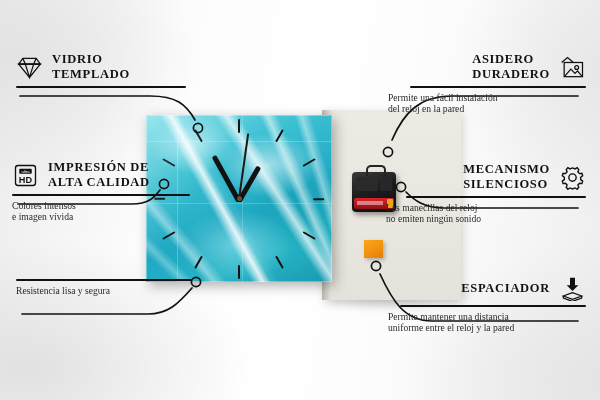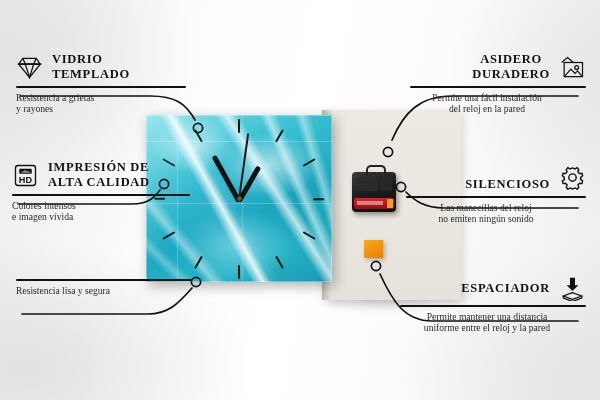--- a/index.html
+++ b/index.html
@@ -142,22 +142,22 @@
   }
   .feature .rule{height:1.6px;background:#111;margin:4px 0 4px 0;border-radius:1px;}
   .feature .desc{
     font-family:"Liberation Serif",serif;
     font-size:9.6px;line-height:11.6px;color:#2a2a2a;
   }
   .feature.left .head{justify-content:flex-start;}
   .feature.left .titles{text-align:left;}
   .feature.left .desc{text-align:left;}
   .feature.right .head{justify-content:flex-end;flex-direction:row;}
-  .feature.right .titles{text-align:center;}
-  .feature.right .desc{text-align:center;}
+  .feature.right .titles{text-align:left;}
+  .feature.right .desc{text-align:left;}
 
   .ic{width:27px;height:25px;flex:0 0 auto;}
   .ic svg{display:block;width:100%;height:100%;}
 
   
   #f-vidrio{left:16px;top:52px;width:196px;}
   #f-impresion{left:12px;top:160px;width:200px;}
   #f-bordes{left:16px;top:275px;width:196px;}
   #f-asidero{left:388px;top:52px;width:198px;}
   #f-mecanismo{left:386px;top:162px;width:200px;}
@@ -242,24 +242,20 @@
           <path d="M3 11 H29"></path>
             </g>
           </svg>
       </span>
       <span class="titles">
         <span>VIDRIO</span><br>
         <span>TEMPLADO</span>
       </span>
     </div>
     <div class="rule" style="width:170px;"></div>
-    <div class="desc">
-      <span>Resistencia a grietas</span><br>
-      <span>y rayones</span>
-    </div>
   </div>
 
   <div class="feature left" id="f-impresion">
     <div class="head">
       <span class="ic">
         <svg viewBox="0 0 32 30">
           <rect x="4" y="3" width="24" height="24" rx="3" stroke="#111" stroke-width="1.6" fill="none"></rect>
           <rect x="8.5" y="7" width="15" height="6" rx="1.2" fill="#111"></rect>
           <text x="16" y="11.9" font-family="Liberation Sans, sans-serif" font-size="5" fill="#fff" text-anchor="middle">ultra</text>
           <text x="16" y="23.4" font-family="Liberation Sans, sans-serif" font-size="11" font-weight="bold" fill="#111" text-anchor="middle">HD</text>
@@ -304,21 +300,21 @@
     <div class="rule" style="width:176px;margin-left:auto;"></div>
     <div class="desc">
       <span>Permite una fácil instalación</span><br>
       <span>del reloj en la pared</span>
     </div>
   </div>
 
   <div class="feature right" id="f-mecanismo">
     <div class="head">
       <span class="titles">
-        <br>
+        <span>MECANISMO</span><br>
         <span>SILENCIOSO</span>
       </span>
       <span class="ic">
         <svg viewBox="0 0 32 30">
             <g stroke="#111" stroke-width="1.7" fill="none">
           <path d="M16 3.5 l3 1.2 2.6-1.6 1.9 2.4 -1 2.8 1.9 2 2.9-.4 .9 3 -2.4 1.8 0 2.8 2.4 1.8 -.9 3 -2.9-.4 -1.9 2 1 2.8 -1.9 2.4 -2.6-1.6 -3 1.2 -3-1.2 -2.6 1.6 -1.9-2.4 1-2.8 -1.9-2 -2.9 .4 -.9-3 2.4-1.8 0-2.8 -2.4-1.8 .9-3 2.9 .4 1.9-2 -1-2.8 1.9-2.4 2.6 1.6z"></path>
           <circle cx="16" cy="15" r="4.4"></circle>
             </g>
           </svg>
       </span>

